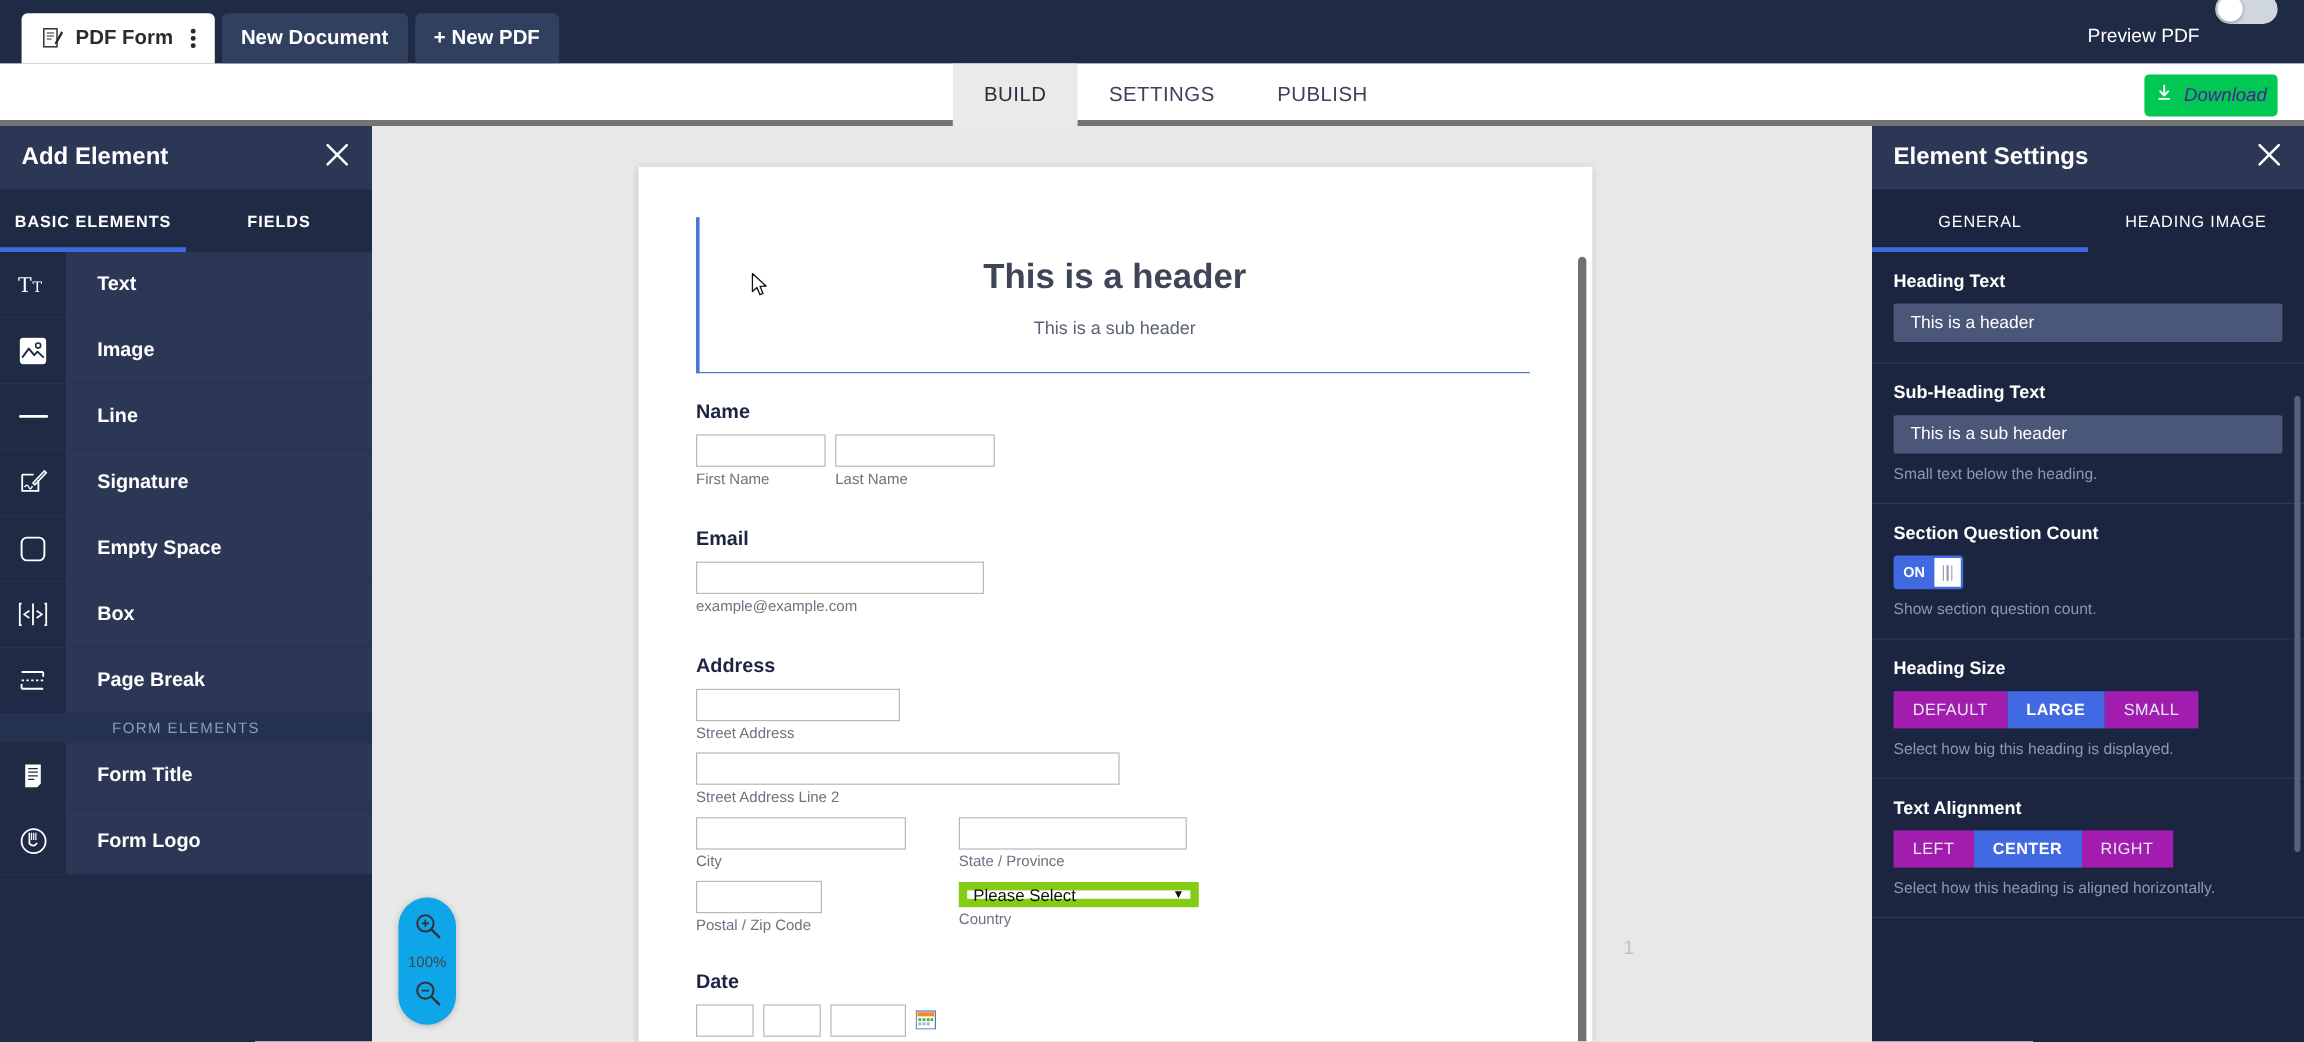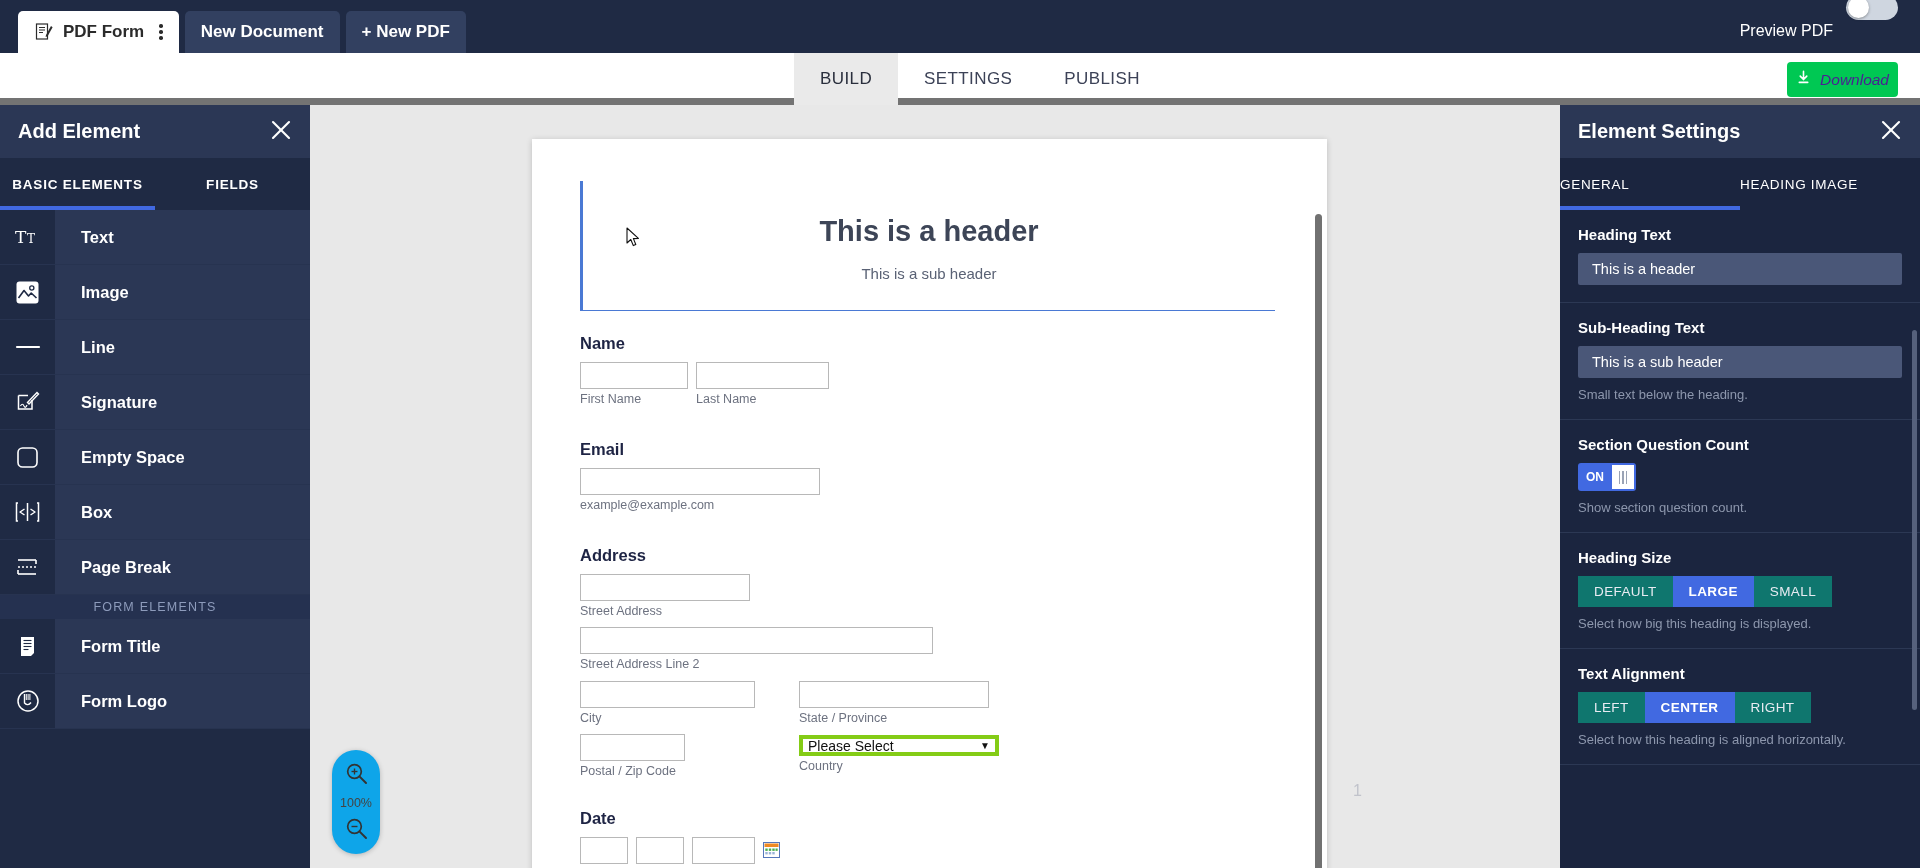--- a/index.html
+++ b/index.html
@@ -39,21 +39,21 @@
     background: #cfd6e0; position: relative; cursor: pointer;
   }
   .switch .knob {
     position: absolute; top: 2px; left: 2px; width: 21px; height: 21px;
     border-radius: 50%; background: #ffffff; box-shadow: 0 1px 3px rgba(0,0,0,.35);
   }
 
   
   .navbar {
     position: absolute; top: 53px; left: 0; width: 1920px; height: 52px;
-    background: #ffffff; border-bottom: 7px solid #737373;
+    background: #ffffff; border-bottom: 5px solid #737373;
   }
   .navtabs { position: absolute; left: 794px; top: 0; height: 52px; display: flex; }
   .navtab {
     height: 52px; display: flex; align-items: center; padding: 0 26px;
     font-size: 17px; color: #3c4257; letter-spacing: .4px; cursor: pointer;
   }
   .navtab.active { background: #eaeaea; color: #2a2f3d; }
   .dl-btn {
     position: absolute; right: 22px; top: 9px; height: 35px;
     background: #00c853; color: #4c1d95; border-radius: 4px;
@@ -126,21 +126,21 @@
   .hdr-title { font-size: 29px; font-weight: bold; color: #3d4557; }
   .hdr-sub { font-size: 15px; color: #5a6275; margin-top: 17px; }
 
   .fld { margin-top: 23px; }
   .fld-label { font-size: 16.5px; font-weight: bold; color: #1e2444; margin-bottom: 9px; }
   .inp { border: 1px solid #b8b8b8; background: #ffffff; height: 27px; }
   .sublbl { font-size: 12.5px; color: #6d7280; margin-top: 3px; }
   .row { display: flex; gap: 8px; }
   .col { display: flex; flex-direction: column; }
   .sel {
-    border: 4px solid #84cc16; height: 21px; display: flex; align-items: center;
+    border: 7px solid #84cc16; height: 21px; display: flex; align-items: center;
     justify-content: space-between; padding: 0 5px; font-size: 14px; color: #111;
     background: #ffffff; cursor: pointer;
   }
   .cal-ico { width: 17px; height: 17px; align-self: flex-start; margin-top: 4px; }
 
   .zoomctl {
     position: absolute; left: 22px; bottom: 14px; width: 48px;
     background: #0ea5e9; border-radius: 24px; box-shadow: 0 1px 5px rgba(0,0,0,.22);
     display: flex; flex-direction: column; align-items: center;
     padding: 12px 0 10px 0; gap: 7px;
@@ -152,21 +152,21 @@
     position: absolute; top: 105px; right: 0; width: 360px; height: 763px;
     background: #1b253f;
   }
   .rp-head {
     height: 53px; display: flex; align-items: center; justify-content: space-between;
     padding: 0 18px; background: #2b3755;
   }
   .rp-title { color: #ffffff; font-size: 20px; font-weight: bold; }
   .rp-tabs { display: flex; height: 52px; background: #1b253f; }
   .rp-tab {
-    flex: 1; display: flex; align-items: center; justify-content: flex-start;
+    flex: 1; display: flex; align-items: center; justify-content: center;
     color: #ffffff; font-size: 13.5px; letter-spacing: .7px; cursor: pointer; position: relative;
   }
   .rp-tab.active::after {
     content: ""; position: absolute; left: 0; right: 0; bottom: 0; height: 4px; background: #4169e1;
   }
   .rp-body { height: 658px; overflow: hidden; position: relative; }
   .sect { padding: 16px 18px 17px 18px; border-bottom: 1px solid #2c3854; }
   .sect-lbl { color: #ffffff; font-size: 15px; font-weight: bold; margin-bottom: 10px; }
   .sect-inp {
     background: #4a5778; border: none; border-radius: 2px; height: 32px;
@@ -179,21 +179,21 @@
     display: flex; align-items: center; cursor: pointer; overflow: hidden;
   }
   .toggle .tg-on { color: #ffffff; font-size: 12px; font-weight: bold; padding: 0 8px; }
   .toggle .tg-knob {
     width: 24px; height: 24px; background: #ffffff; margin-left: auto; margin-right: 2px;
     display: flex; align-items: center; justify-content: center; gap: 2px;
   }
   .toggle .tg-knob i { width: 1.5px; height: 13px; background: #9aa3b5; display: block; }
   .segs { display: flex; }
   .seg {
-    background: #0f766e; color: #e8ebf2; font-size: 13.5px;
+    background: #a21caf; color: #e8ebf2; font-size: 13.5px;
     padding: 8px 16px; cursor: pointer; letter-spacing: .4px;
   }
   .seg.active { background: #4169e1; color: #ffffff; font-weight: bold; }
   .rp-scroll {
     position: absolute; right: 3px; top: 120px; width: 5px; height: 380px;
     background: #56617c; border-radius: 3px; cursor: pointer;
   }
   .cursor-arrow { position: absolute; left: 316px; top: 122px; }
 </style>
 </head>

